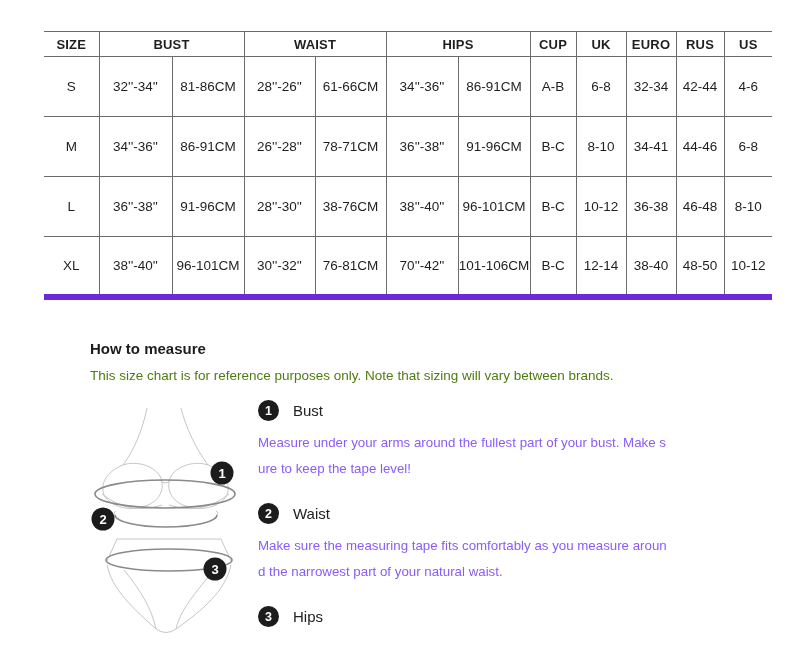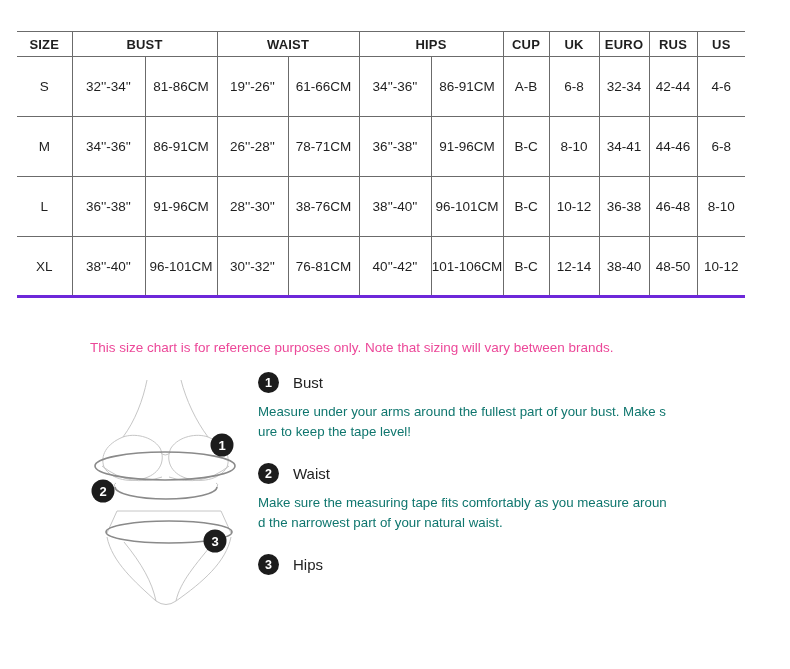--- a/index.html
+++ b/index.html
@@ -3,49 +3,49 @@
 <meta charset="utf-8">
 <style>
   html,body { margin:0; padding:0; background:#ffffff; }
   .page {
     position:relative; width:790px; height:669px; background:#ffffff;
     font-family:"Liberation Sans", sans-serif; color:#1f1f1f; overflow:hidden;
   }
 
   
   .size-table {
-    position:absolute; left:17px; top:31px; width:728px;
+    position:absolute; left:44px; top:31px; width:728px;
     border-collapse:collapse; table-layout:fixed;
-    border-bottom:3px solid #6d28d9;
+    border-bottom:6px solid #6d28d9;
   }
   .size-table tr { border-top:1px solid #6b6b6b; }
   .size-table th + th, .size-table td + td { border-left:1px solid #6b6b6b; }
   .size-table th, .size-table td { text-align:center; vertical-align:middle; padding:0; }
   .size-table thead tr { height:25px; }
   .size-table tbody tr { height:60px; }
   .size-table th { font-size:13px; font-weight:bold; letter-spacing:.2px; }
   .size-table td { font-size:13.5px; }
 
   
   .measure { position:absolute; left:90px; top:340px; width:618px; }
   .measure-title { margin:0 0 11px 0; font-size:15px; font-weight:bold; color:#1d1d1d; }
-  .measure-note { margin:0 0 17px 0; font-size:13.5px; color:#ec4899; }
+  .measure-note { margin:0 0 17px 0; font-size:13.5px; color:#4d7c0f; }
   .measure-row { display:flex; align-items:flex-start; }
   .figure-wrap { width:166px; flex:0 0 166px; margin-top:2px; }
   .steps { flex:1 1 auto; margin-left:2px; }
   .step { margin-bottom:21px; }
   .step-head { display:flex; align-items:center; }
   .badge {
     width:21px; height:21px; border-radius:50%; background:#1c1c1c; color:#ffffff;
     font-size:12.5px; font-weight:bold; display:flex; align-items:center; justify-content:center;
     flex:0 0 21px;
   }
   .step-label { margin-left:14px; font-size:15px; color:#222222; }
   .step-text {
-    margin:9px 0 0 0; font-size:13.3px; line-height:20px; color:#0f766e;
+    margin:9px 0 0 0; font-size:13.3px; line-height:26px; color:#8b5cf6;
     white-space:pre-line;
   }
 
   
   .art { stroke:#c6c6c6; fill:none; stroke-width:1; }
   .tape { stroke:#8a8a8a; fill:none; stroke-width:1.6; }
   .badge-svg { fill:#1c1c1c; }
   .badge-svg-num { fill:#ffffff; font-family:"Liberation Sans",sans-serif; font-size:13px; font-weight:bold; }
 </style>
 </head>
@@ -79,21 +79,21 @@
         <th>EURO</th>
         <th>RUS</th>
         <th>US</th>
       </tr>
     </thead>
     <tbody>
       <tr>
         <td>S</td>
         <td>32''-34''</td>
         <td>81-86CM</td>
-        <td>19''-26''</td>
+        <td>28''-26''</td>
         <td>61-66CM</td>
         <td>34''-36''</td>
         <td>86-91CM</td>
         <td>A-B</td>
         <td>6-8</td>
         <td>32-34</td>
         <td>42-44</td>
         <td>4-6</td>
       </tr>
       <tr>
@@ -123,32 +123,33 @@
         <td>36-38</td>
         <td>46-48</td>
         <td>8-10</td>
       </tr>
       <tr>
         <td>XL</td>
         <td>38''-40''</td>
         <td>96-101CM</td>
         <td>30''-32''</td>
         <td>76-81CM</td>
-        <td>40''-42''</td>
+        <td>70''-42''</td>
         <td>101-106CM</td>
         <td>B-C</td>
         <td>12-14</td>
         <td>38-40</td>
         <td>48-50</td>
         <td>10-12</td>
       </tr>
     </tbody>
   </table>
 
   <div class="measure">
+    <h2 class="measure-title">How to measure</h2>
     <p class="measure-note">This size chart is for reference purposes only. Note that sizing will vary between brands.</p>
 
     <div class="measure-row">
 
       <div class="figure-wrap">
         <svg width="160" height="235" viewBox="0 0 160 235">
 
           <path class="art" d="M57,6 C53,26 45,47 33,63"></path>
           <path class="art" d="M91,6 C96,26 106,47 118,63"></path>
 

